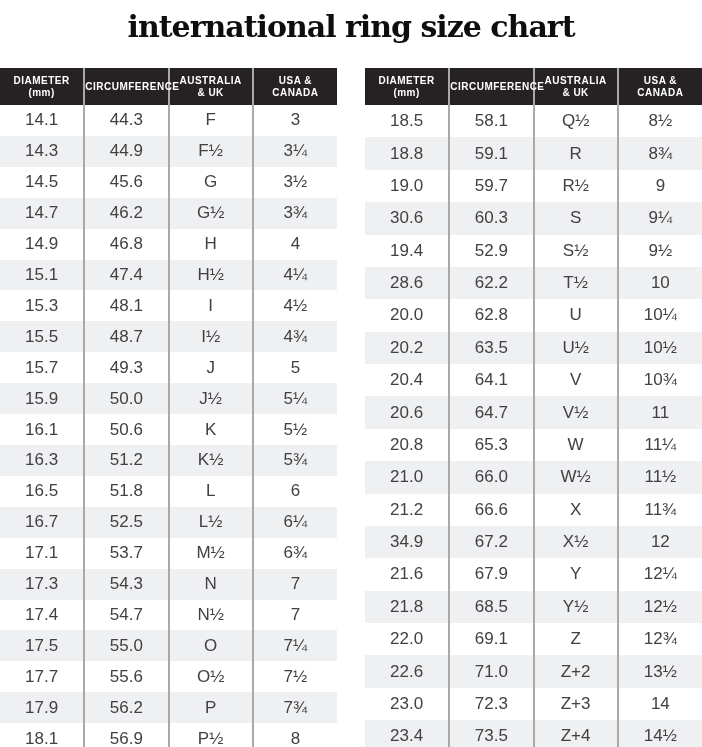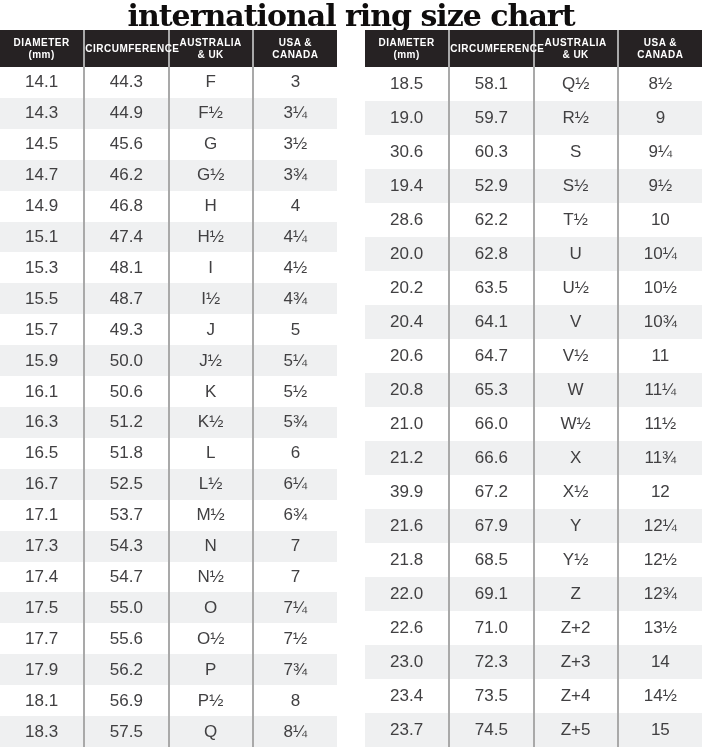--- a/index.html
+++ b/index.html
@@ -4,21 +4,21 @@
 <style>
   html, body { margin:0; padding:0; }
   body {
     width:702px; height:747px; overflow:hidden;
     background:#ffffff;
     font-family:"Liberation Sans", sans-serif;
   }
   .page { width:702px; height:747px; position:relative; }
 
   .title {
-    margin:0; height:30px;
+    margin:11px; height:46px;
     font-family:"DejaVu Serif", serif;
     font-weight:bold; font-size:30px; line-height:31px;
     letter-spacing:-1px; text-align:center; color:#0f0d0d;
     white-space:nowrap;
   }
 
   .tables { display:flex; height:717px; align-items:center; }
 
   table.size-table {
     border-collapse:collapse; table-layout:fixed;
@@ -210,20 +210,26 @@
           </tr>
         </thead>
         <tbody>
           <tr>
             <td>18.5</td>
             <td>58.1</td>
             <td>Q½</td>
             <td>8½</td>
           </tr>
           <tr>
+            <td>18.8</td>
+            <td>59.1</td>
+            <td>R</td>
+            <td>8¾</td>
+          </tr>
+          <tr>
             <td>19.0</td>
             <td>59.7</td>
             <td>R½</td>
             <td>9</td>
           </tr>
           <tr>
             <td>30.6</td>
             <td>60.3</td>
             <td>S</td>
             <td>9¼</td>
@@ -276,21 +282,21 @@
             <td>W½</td>
             <td>11½</td>
           </tr>
           <tr>
             <td>21.2</td>
             <td>66.6</td>
             <td>X</td>
             <td>11¾</td>
           </tr>
           <tr>
-            <td>39.9</td>
+            <td>34.9</td>
             <td>67.2</td>
             <td>X½</td>
             <td>12</td>
           </tr>
           <tr>
             <td>21.6</td>
             <td>67.9</td>
             <td>Y</td>
             <td>12¼</td>
           </tr>

